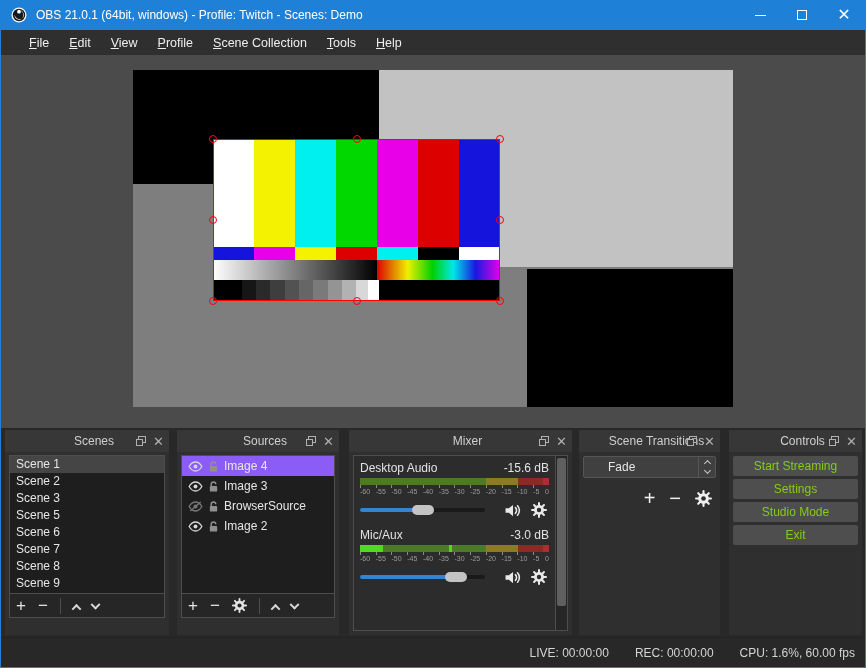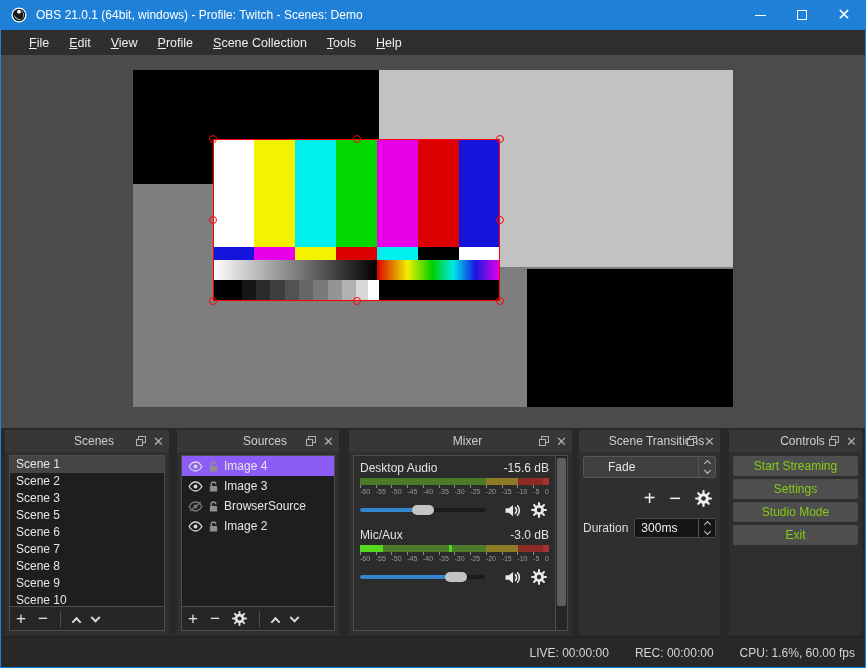--- a/index.html
+++ b/index.html
@@ -57,21 +57,21 @@
   .p-mixer       { left:348px; width:223px; }
   .p-transitions { left:578px; width:141px; }
   .p-controls    { left:728px; width:133px; }
 
   .phead { height:22px; position:relative; display:flex; align-items:center; justify-content:center;
            background:#373737; flex-shrink:0;padding-left:14px; }
   .phead .ptitle { color:#cfcfcf; font-size:12px; }
   .phead-icons { position:absolute; right:5px; top:0; height:100%; display:flex; align-items:center; gap:7px; }
   .phead-close { color:#b0b0b0; font-size:13px; line-height:1; }
 
-  .pbody-box { flex:1; margin:3px 4px 4px 4px; border:1px solid #4e4e4e; background:#1e1e1e;
+  .pbody-box { flex:1; margin:3px 4px 17px 4px; border:1px solid #4e4e4e; background:#1e1e1e;
                display:flex; flex-direction:column; overflow:hidden; }
   .plist { flex:1; overflow:hidden; }
   .scene-row { height:17px; line-height:17px; padding-left:6px; color:#e6e6e6; font-size:12px; }
   .scene-row.selected { background:#454545; }
   .source-row { height:20px; display:flex; align-items:center; gap:5px; padding-left:6px; color:#e6e6e6; font-size:12px; }
   .source-row.selected { background:#8b5cf6; }
   .ptoolbar { height:24px; border-top:1px solid #4e4e4e; background:#262626;
               display:flex; align-items:center; padding:0 6px; gap:12px; flex-shrink:0; }
   .tb-glyph { color:#e4e4e4; font-size:17px; line-height:1; font-weight:400; }
   .tb-sep { width:1px; height:16px; background:#4e4e4e; }
@@ -472,30 +472,20 @@
               <g fill="#f0f0f0">
                 <rect x="7" y="0" width="2" height="16" rx="1"></rect>
                 <rect x="7" y="0" width="2" height="16" rx="1" transform="rotate(45 8 8)"></rect>
                 <rect x="7" y="0" width="2" height="16" rx="1" transform="rotate(90 8 8)"></rect>
                 <rect x="7" y="0" width="2" height="16" rx="1" transform="rotate(135 8 8)"></rect>
                 <circle cx="8" cy="8" r="5"></circle>
               </g>
               <circle cx="8" cy="8" r="2.2" fill="#2f2f2f"></circle>
             </svg>
         </div>
-        <div class="duration-row">
-          <span class="duration-label">Duration</span>
-          <div class="spinbox">
-            <span class="spin-val">300ms</span>
-            <span class="combo-spin">
-                <span class="chev sm up"></span>
-                <span class="chev sm down"></span>
-              </span>
-          </div>
-        </div>
       </div>
     </div>
 
     <div class="panel p-controls">
       <div class="phead">
         <span class="ptitle">Controls</span>
         <span class="phead-icons">
           <svg width="10" height="10" viewBox="0 0 10 10">
               <rect x="2.5" y="0.5" width="7" height="6" fill="none" stroke="#b0b0b0"></rect>
               <rect x="0.5" y="3.5" width="6" height="6" fill="#373737" stroke="#b0b0b0"></rect>

